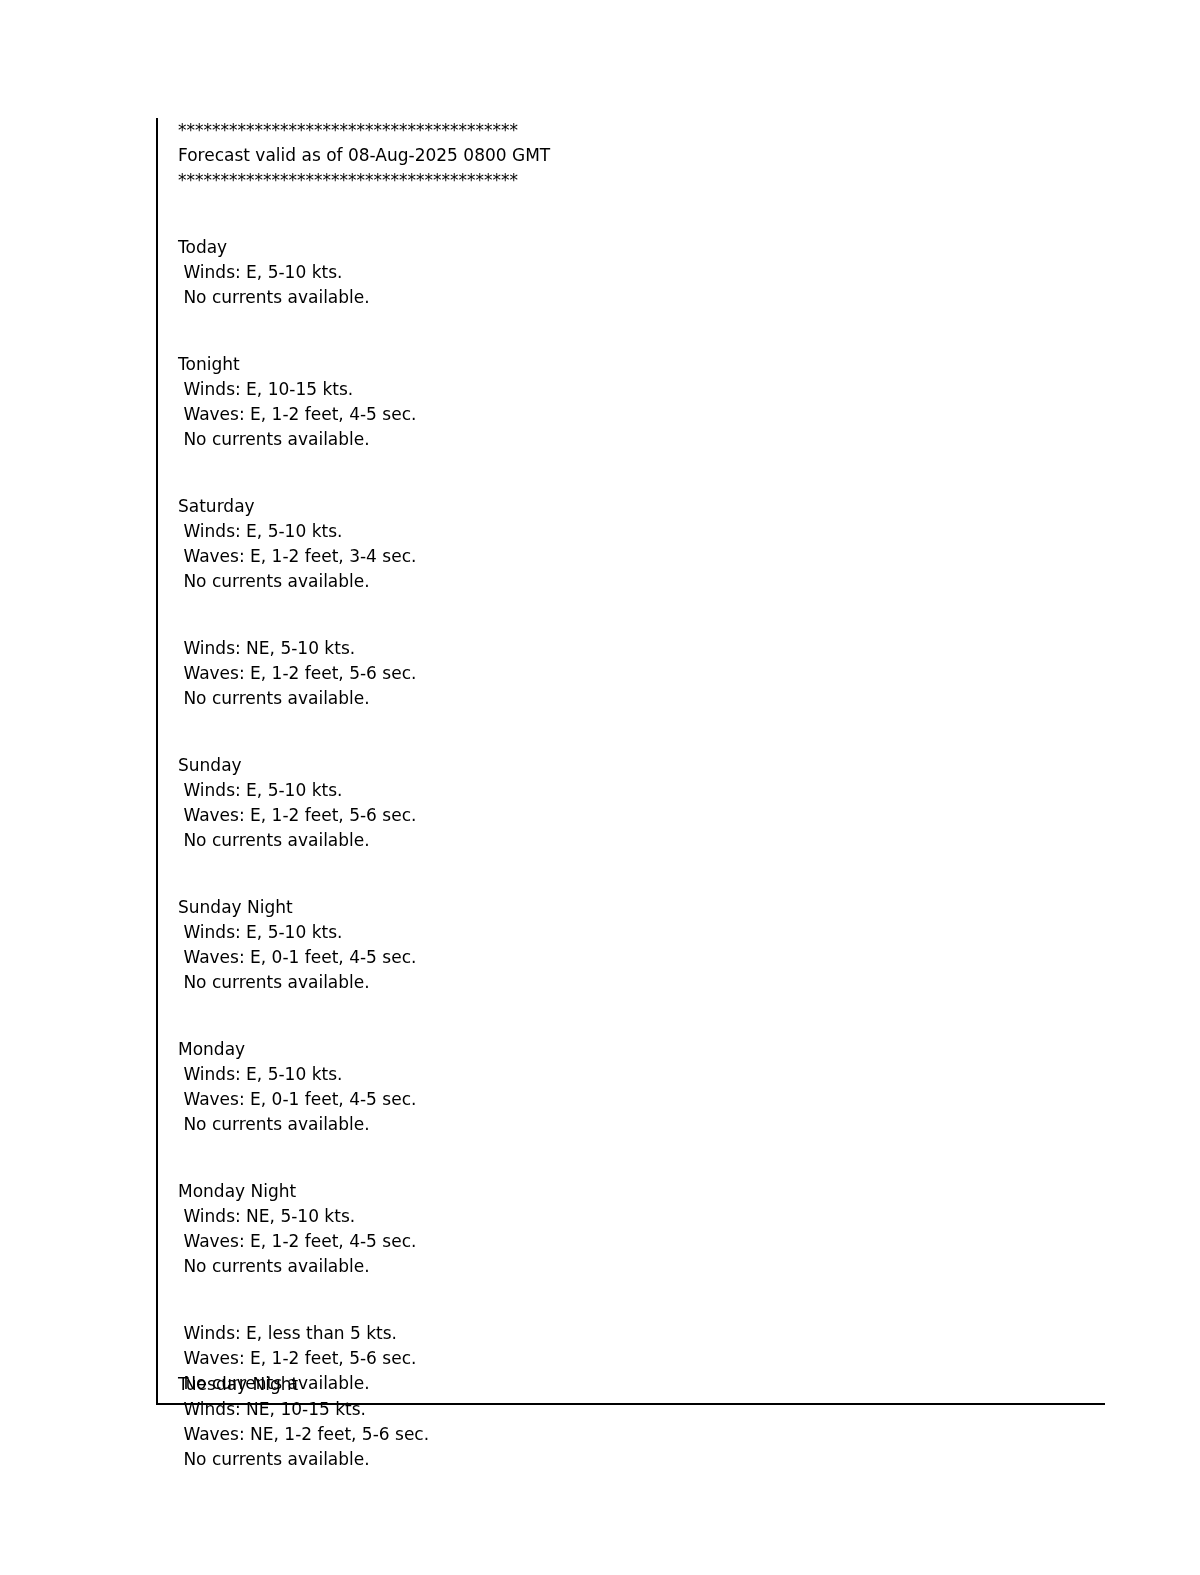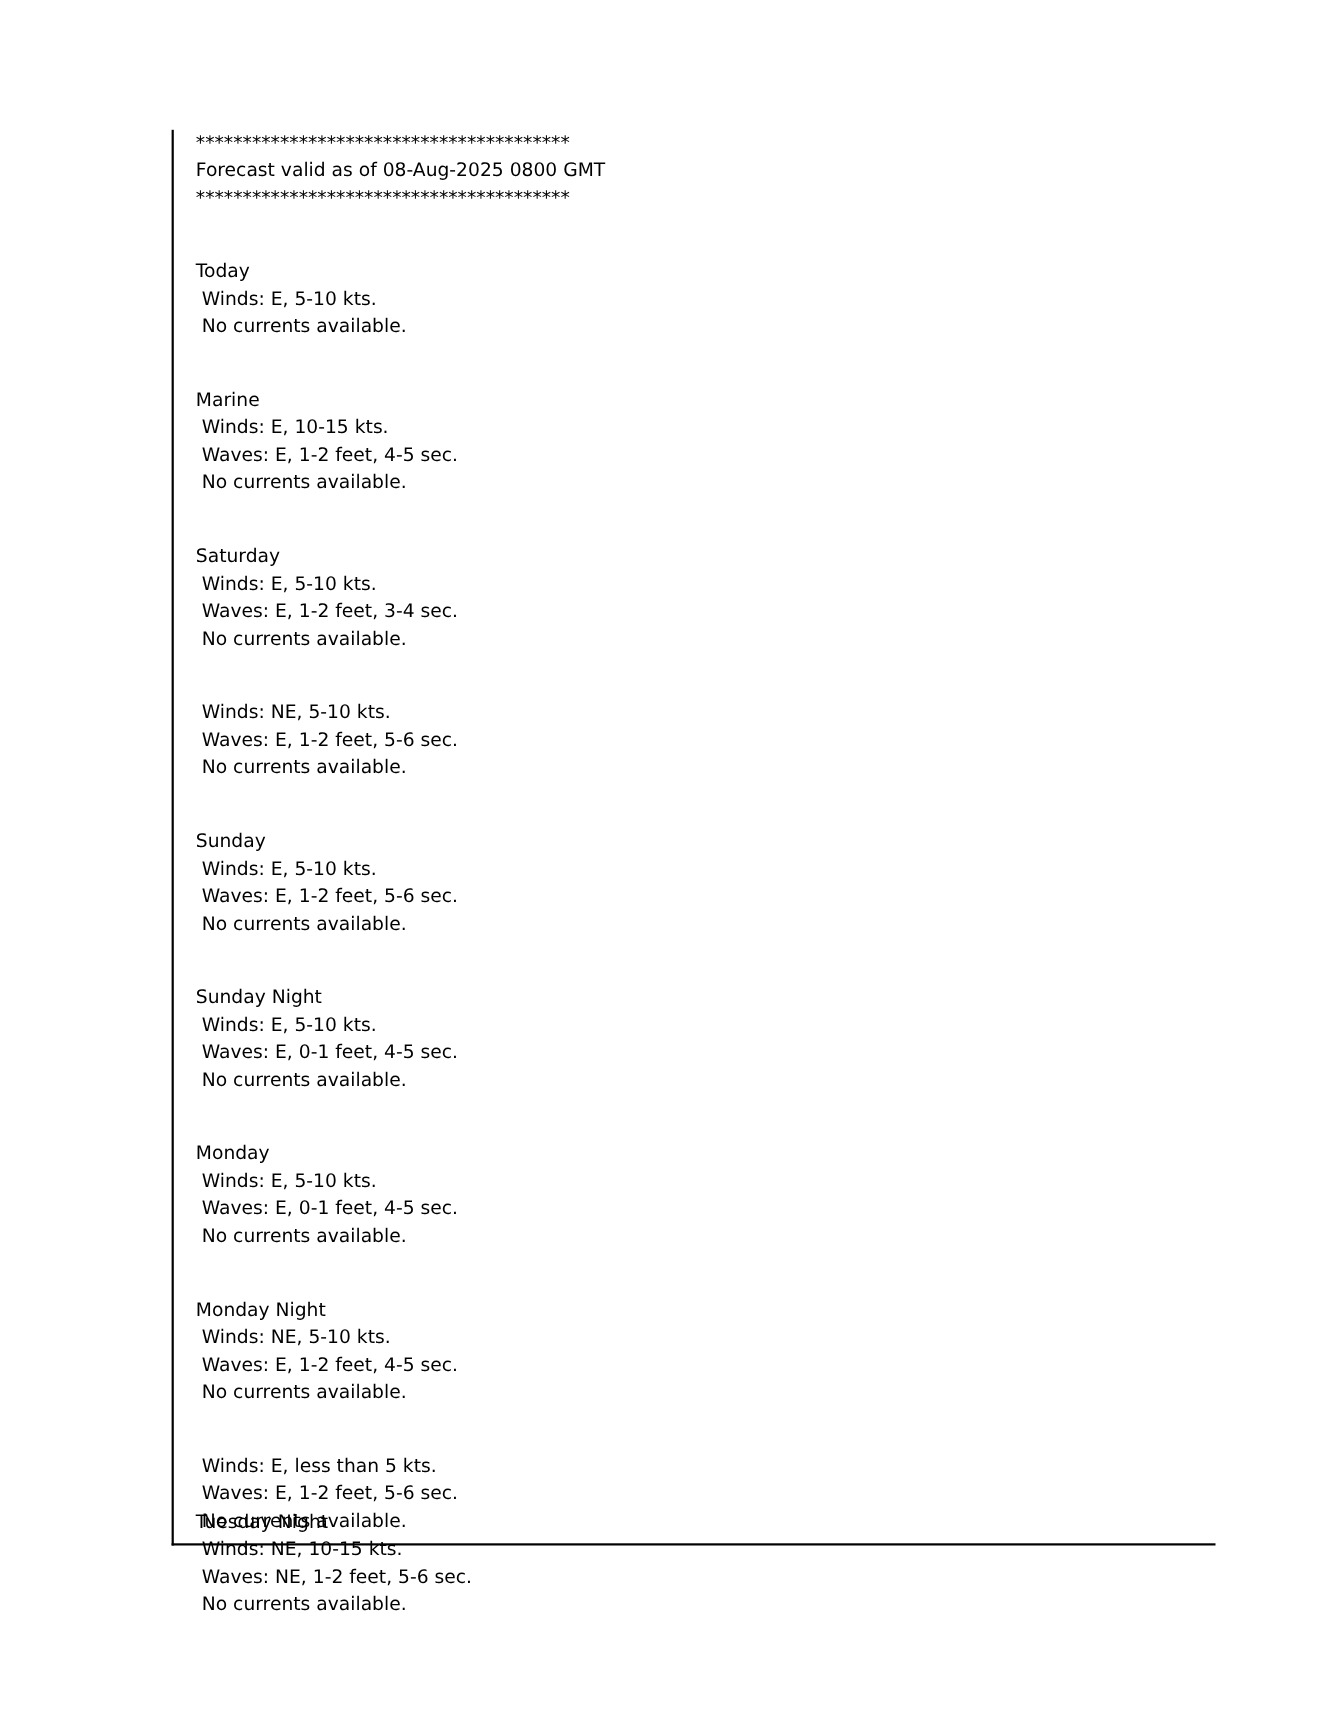--- a/index.html
+++ b/index.html
@@ -55,21 +55,21 @@
     <div class="line">****************************************</div>
 
 
     <div class="section">
       <div class="line">Today</div>
       <div class="line"> Winds: E, 5-10 kts.</div>
       <div class="line"> No currents available.</div>
     </div>
 
     <div class="section">
-      <div class="line">Marine</div>
+      <div class="line">Tonight</div>
       <div class="line"> Winds: E, 10-15 kts.</div>
       <div class="line"> Waves: E, 1-2 feet, 4-5 sec.</div>
       <div class="line"> No currents available.</div>
     </div>
 
     <div class="section">
       <div class="line">Saturday</div>
       <div class="line"> Winds: E, 5-10 kts.</div>
       <div class="line"> Waves: E, 1-2 feet, 3-4 sec.</div>
       <div class="line"> No currents available.</div>

